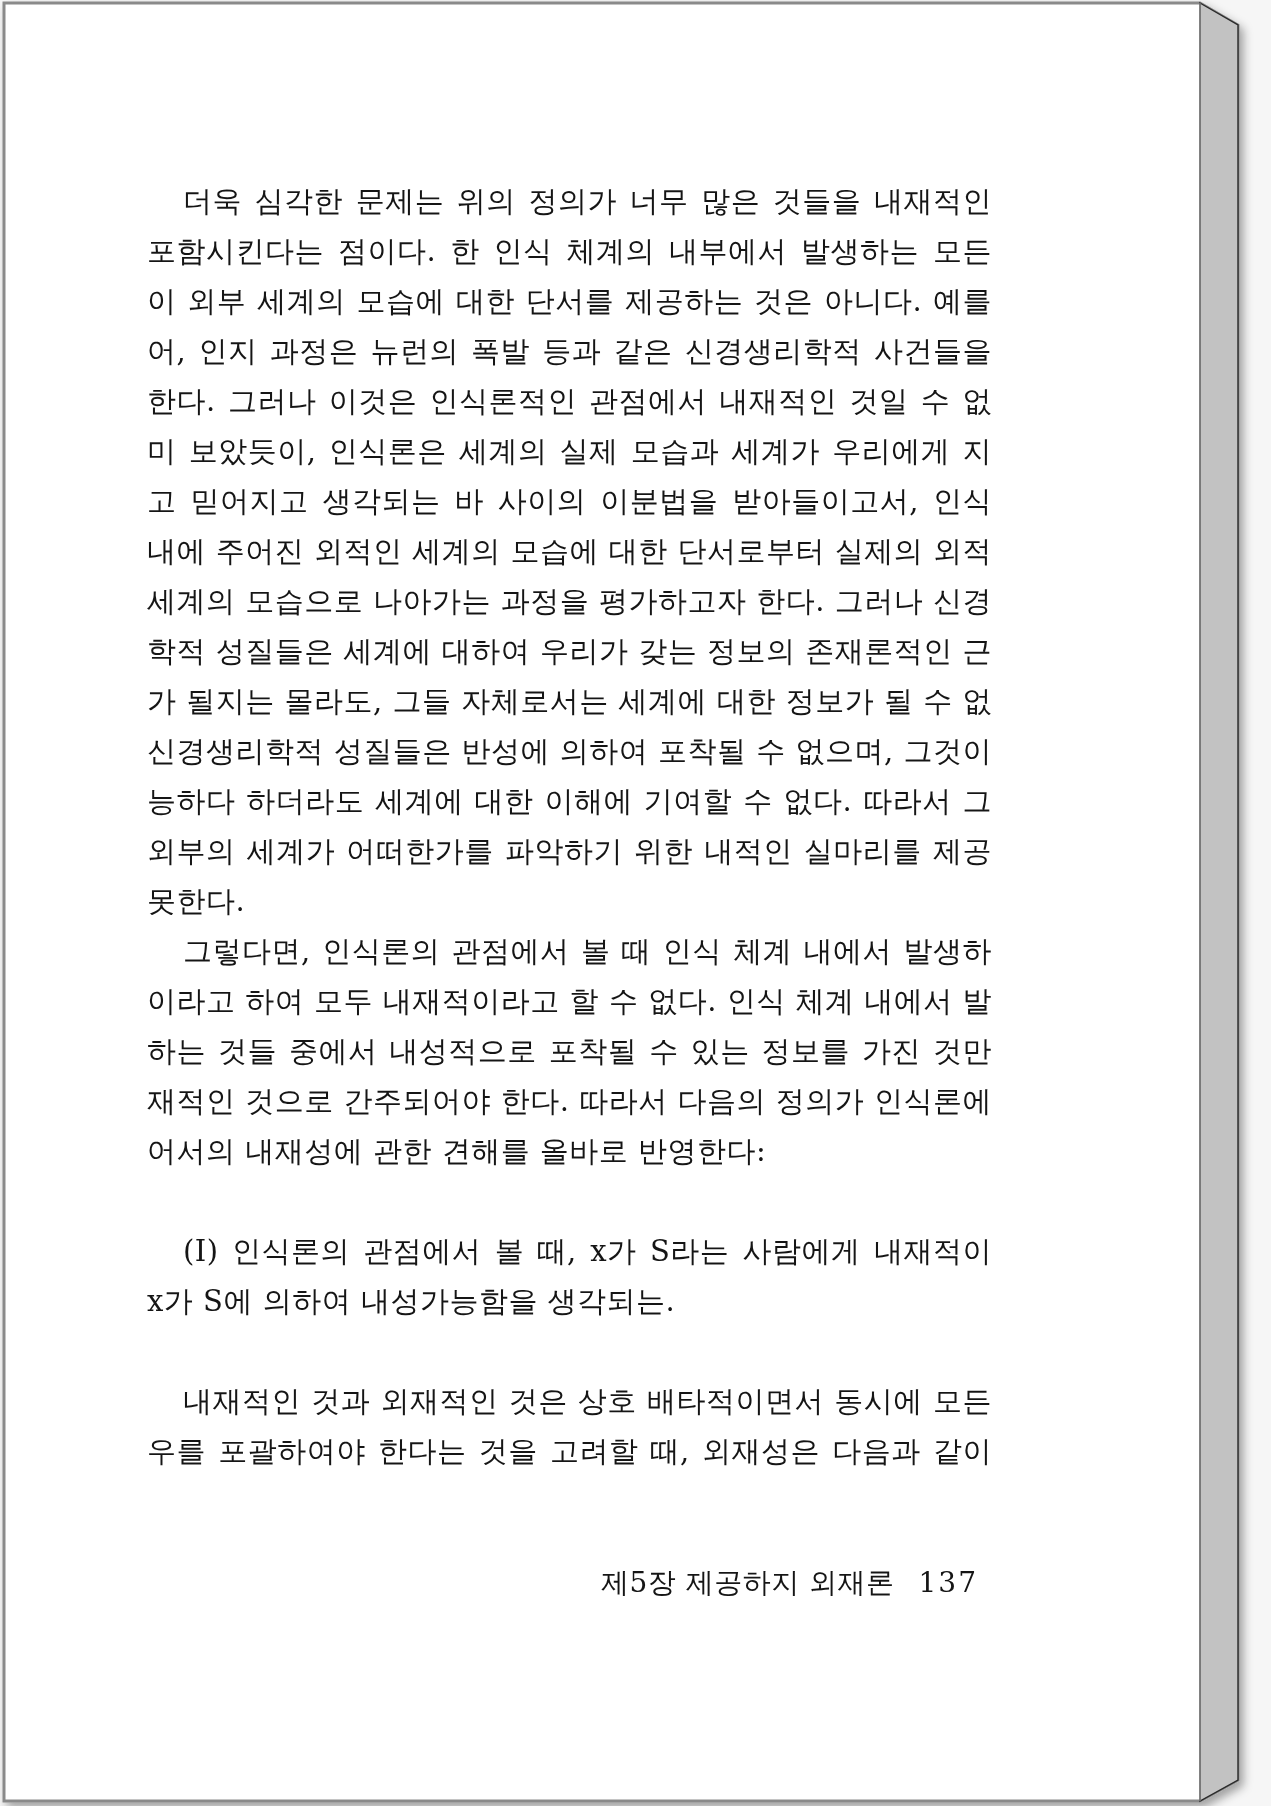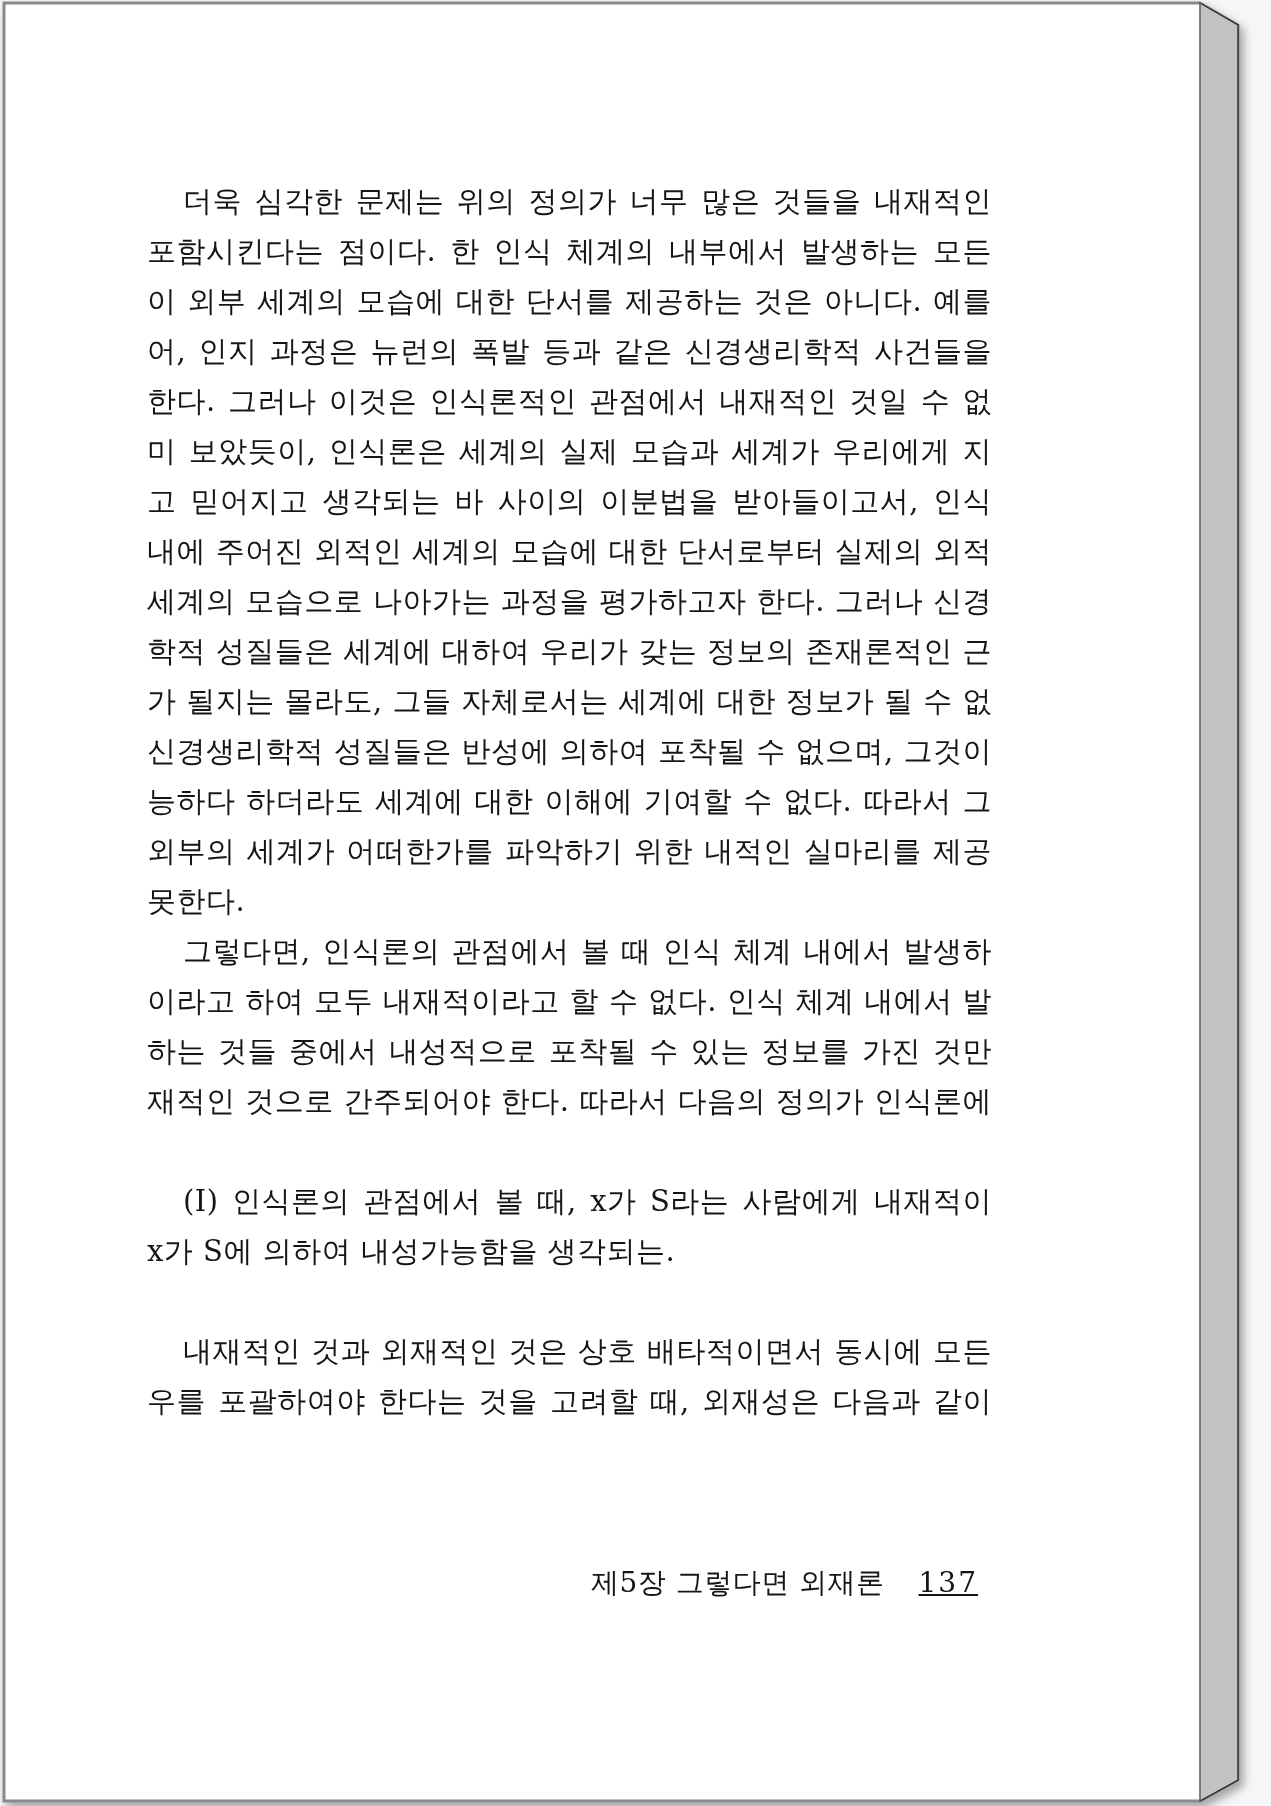--- a/index.html
+++ b/index.html
@@ -35,21 +35,21 @@
     position: absolute;
     left: 147px; top: 1563px; width: 845px;
     box-sizing: border-box;
     padding-right: 14px;
     text-align: right;
     font-size: 28px;
     line-height: 40px;
     color: #151515;
     letter-spacing: 0.5px;
   }
-  .footer-line .pagenum { margin-left: 34px; letter-spacing: 2px; text-decoration: underline; }
+  .footer-line .pagenum { margin-left: 24px; letter-spacing: 2px; }
 </style>
 </head>
 <body>
 
 <svg class="book-svg" width="1271" height="1806" viewBox="0 0 1271 1806">
   <defs>
     <filter id="bookshadow" x="-5%" y="-5%" width="115%" height="115%">
       <feDropShadow dx="4" dy="5" stdDeviation="5" flood-color="#000000" flood-opacity="0.35"></feDropShadow>
     </filter>
   </defs>
@@ -76,28 +76,29 @@
     <div class="line">신경생리학적 성질들은 반성에 의하여 포착될 수 없으며, 그것이 가</div>
     <div class="line">능하다 하더라도 세계에 대한 이해에 기여할 수 없다. 따라서 그들은</div>
     <div class="line">외부의 세계가 어떠한가를 파악하기 위한 내적인 실마리를 제공하지</div>
     <div class="line last">못한다.</div>
   </div>
   <div>
     <div class="line indent">그렇다면, 인식론의 관점에서 볼 때 인식 체계 내에서 발생하는 것</div>
     <div class="line">이라고 하여 모두 내재적이라고 할 수 없다. 인식 체계 내에서 발생</div>
     <div class="line">하는 것들 중에서 내성적으로 포착될 수 있는 정보를 가진 것만이 내</div>
     <div class="line">재적인 것으로 간주되어야 한다. 따라서 다음의 정의가 인식론에 있</div>
+    <div class="line last">어서의 내재성에 관한 견해를 올바로 반영한다:</div>
   </div>
   <div class="spacer"></div>
   <div>
     <div class="line indent">(I) 인식론의 관점에서 볼 때, x가 S라는 사람에게 내재적이라 함은</div>
     <div class="line last">x가 S에 의하여 내성가능함을 생각되는.</div>
   </div>
   <div class="spacer"></div>
   <div>
     <div class="line indent">내재적인 것과 외재적인 것은 상호 배타적이면서 동시에 모든 경</div>
     <div class="line">우를 포괄하여야 한다는 것을 고려할 때, 외재성은 다음과 같이 정의</div>
   </div>
 </div>
 
 <div class="footer-line">
-  <span>제5장 그렇다면 외재론</span><span class="pagenum">137</span>
+  <span>제5장 제공하지 외재론</span><span class="pagenum">137</span>
 </div>
 
 </body></html>

